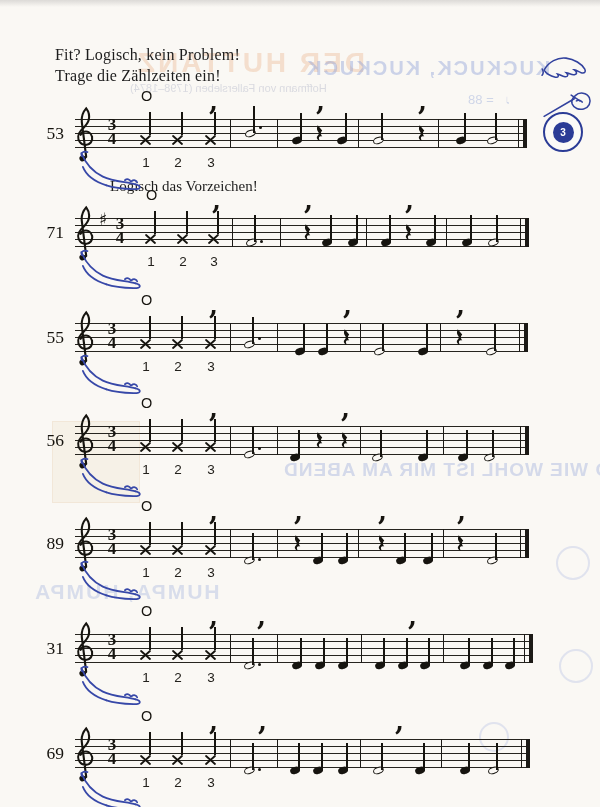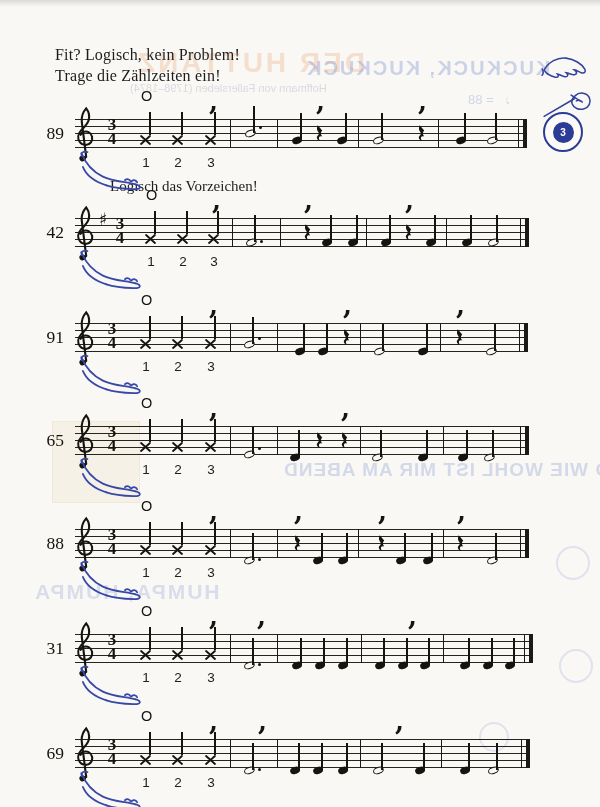--- a/index.html
+++ b/index.html
@@ -82,21 +82,21 @@
   <div class="badge-outer" style="left:543px;top:112px;">
     <div class="badge-inner">3</div>
   </div>
 
   <div id="score" class="abs" style="left:0;top:0;width:600px;height:807px;">
       <div class="staff-line" style="left: 75px; top: 119px; width: 452px;"></div>
       <div class="staff-line" style="left: 75px; top: 126px; width: 452px;"></div>
       <div class="staff-line" style="left: 75px; top: 133px; width: 452px;"></div>
       <div class="staff-line" style="left: 75px; top: 140px; width: 452px;"></div>
       <div class="staff-line" style="left: 75px; top: 147px; width: 452px;"></div>
-      <div class="exnum" style="top: 123px;">89</div>
+      <div class="exnum" style="top: 123px;">53</div>
       <svg width="22" height="62" viewBox="0 0 22 62" class="abs" style="left: 75px; top: 105px;">
         <g fill="none" stroke="#16140f" stroke-width="2.1" stroke-linecap="round">
  <path d="M11.2 52 L6.8 17 C6.2 11.8 7.8 7.2 11.2 3.4 C13.8 6.8 14.7 11 13.7 14.9 C12.6 19.2 9 22.2 5.9 25.6 C2.9 28.9 2.3 33.6 4.8 37 C7.4 40.6 13 41 15.8 37.5 C18.4 34.1 17.3 28.9 13.6 27.1 C10.6 25.7 7 26.9 5.6 29.8"></path>
         </g>
  <path fill="#16140f" d="M11.2 52 C11.7 56 7 57.8 5 55.2 C3.4 53.1 5 50.3 7.6 50.6 C9.6 50.9 10.8 52.3 11.2 52 Z"></path>
       </svg>
       <div class="ts" style="top: 118px; left: 104px;">
         <div>3</div>
         <div>4</div>
       </div>
@@ -161,21 +161,21 @@
  <path d="M57 30.5 C59 28.8 62 29.4 62.5 31.6"></path>
  <path d="M50.5 29.5 C52.5 27.8 55.5 28.4 56 30.6"></path>
  <path d="M14 2 C10 1 7 2.5 8.5 6"></path>
         </g>
       </svg>
       <div class="staff-line" style="left: 75px; top: 218px; width: 454px;"></div>
       <div class="staff-line" style="left: 75px; top: 225px; width: 454px;"></div>
       <div class="staff-line" style="left: 75px; top: 232px; width: 454px;"></div>
       <div class="staff-line" style="left: 75px; top: 239px; width: 454px;"></div>
       <div class="staff-line" style="left: 75px; top: 246px; width: 454px;"></div>
-      <div class="exnum" style="top: 222px;">42</div>
+      <div class="exnum" style="top: 222px;">71</div>
       <svg width="22" height="62" viewBox="0 0 22 62" class="abs" style="left: 75px; top: 204px;">
         <g fill="none" stroke="#16140f" stroke-width="2.1" stroke-linecap="round">
  <path d="M11.2 52 L6.8 17 C6.2 11.8 7.8 7.2 11.2 3.4 C13.8 6.8 14.7 11 13.7 14.9 C12.6 19.2 9 22.2 5.9 25.6 C2.9 28.9 2.3 33.6 4.8 37 C7.4 40.6 13 41 15.8 37.5 C18.4 34.1 17.3 28.9 13.6 27.1 C10.6 25.7 7 26.9 5.6 29.8"></path>
         </g>
  <path fill="#16140f" d="M11.2 52 C11.7 56 7 57.8 5 55.2 C3.4 53.1 5 50.3 7.6 50.6 C9.6 50.9 10.8 52.3 11.2 52 Z"></path>
       </svg>
       <div class="sharp" style="left: 99px; top: 211px;">♯</div>
       <div class="ts" style="top: 217px; left: 112px;">
         <div>3</div>
         <div>4</div>
@@ -243,21 +243,21 @@
  <path d="M57 30.5 C59 28.8 62 29.4 62.5 31.6"></path>
  <path d="M50.5 29.5 C52.5 27.8 55.5 28.4 56 30.6"></path>
  <path d="M14 2 C10 1 7 2.5 8.5 6"></path>
         </g>
       </svg>
       <div class="staff-line" style="left: 75px; top: 323px; width: 453px;"></div>
       <div class="staff-line" style="left: 75px; top: 330px; width: 453px;"></div>
       <div class="staff-line" style="left: 75px; top: 337px; width: 453px;"></div>
       <div class="staff-line" style="left: 75px; top: 344px; width: 453px;"></div>
       <div class="staff-line" style="left: 75px; top: 351px; width: 453px;"></div>
-      <div class="exnum" style="top: 327px;">91</div>
+      <div class="exnum" style="top: 327px;">55</div>
       <svg width="22" height="62" viewBox="0 0 22 62" class="abs" style="left: 75px; top: 309px;">
         <g fill="none" stroke="#16140f" stroke-width="2.1" stroke-linecap="round">
  <path d="M11.2 52 L6.8 17 C6.2 11.8 7.8 7.2 11.2 3.4 C13.8 6.8 14.7 11 13.7 14.9 C12.6 19.2 9 22.2 5.9 25.6 C2.9 28.9 2.3 33.6 4.8 37 C7.4 40.6 13 41 15.8 37.5 C18.4 34.1 17.3 28.9 13.6 27.1 C10.6 25.7 7 26.9 5.6 29.8"></path>
         </g>
  <path fill="#16140f" d="M11.2 52 C11.7 56 7 57.8 5 55.2 C3.4 53.1 5 50.3 7.6 50.6 C9.6 50.9 10.8 52.3 11.2 52 Z"></path>
       </svg>
       <div class="ts" style="top: 322px; left: 104px;">
         <div>3</div>
         <div>4</div>
       </div>
@@ -322,21 +322,21 @@
  <path d="M57 30.5 C59 28.8 62 29.4 62.5 31.6"></path>
  <path d="M50.5 29.5 C52.5 27.8 55.5 28.4 56 30.6"></path>
  <path d="M14 2 C10 1 7 2.5 8.5 6"></path>
         </g>
       </svg>
       <div class="staff-line" style="left: 75px; top: 426px; width: 454px;"></div>
       <div class="staff-line" style="left: 75px; top: 433px; width: 454px;"></div>
       <div class="staff-line" style="left: 75px; top: 440px; width: 454px;"></div>
       <div class="staff-line" style="left: 75px; top: 447px; width: 454px;"></div>
       <div class="staff-line" style="left: 75px; top: 454px; width: 454px;"></div>
-      <div class="exnum" style="top: 430px;">65</div>
+      <div class="exnum" style="top: 430px;">56</div>
       <svg width="22" height="62" viewBox="0 0 22 62" class="abs" style="left: 75px; top: 412px;">
         <g fill="none" stroke="#16140f" stroke-width="2.1" stroke-linecap="round">
  <path d="M11.2 52 L6.8 17 C6.2 11.8 7.8 7.2 11.2 3.4 C13.8 6.8 14.7 11 13.7 14.9 C12.6 19.2 9 22.2 5.9 25.6 C2.9 28.9 2.3 33.6 4.8 37 C7.4 40.6 13 41 15.8 37.5 C18.4 34.1 17.3 28.9 13.6 27.1 C10.6 25.7 7 26.9 5.6 29.8"></path>
         </g>
  <path fill="#16140f" d="M11.2 52 C11.7 56 7 57.8 5 55.2 C3.4 53.1 5 50.3 7.6 50.6 C9.6 50.9 10.8 52.3 11.2 52 Z"></path>
       </svg>
       <div class="ts" style="top: 425px; left: 104px;">
         <div>3</div>
         <div>4</div>
       </div>
@@ -400,21 +400,21 @@
  <path d="M57 30.5 C59 28.8 62 29.4 62.5 31.6"></path>
  <path d="M50.5 29.5 C52.5 27.8 55.5 28.4 56 30.6"></path>
  <path d="M14 2 C10 1 7 2.5 8.5 6"></path>
         </g>
       </svg>
       <div class="staff-line" style="left: 75px; top: 529px; width: 454px;"></div>
       <div class="staff-line" style="left: 75px; top: 536px; width: 454px;"></div>
       <div class="staff-line" style="left: 75px; top: 543px; width: 454px;"></div>
       <div class="staff-line" style="left: 75px; top: 550px; width: 454px;"></div>
       <div class="staff-line" style="left: 75px; top: 557px; width: 454px;"></div>
-      <div class="exnum" style="top: 533px;">88</div>
+      <div class="exnum" style="top: 533px;">89</div>
       <svg width="22" height="62" viewBox="0 0 22 62" class="abs" style="left: 75px; top: 515px;">
         <g fill="none" stroke="#16140f" stroke-width="2.1" stroke-linecap="round">
  <path d="M11.2 52 L6.8 17 C6.2 11.8 7.8 7.2 11.2 3.4 C13.8 6.8 14.7 11 13.7 14.9 C12.6 19.2 9 22.2 5.9 25.6 C2.9 28.9 2.3 33.6 4.8 37 C7.4 40.6 13 41 15.8 37.5 C18.4 34.1 17.3 28.9 13.6 27.1 C10.6 25.7 7 26.9 5.6 29.8"></path>
         </g>
  <path fill="#16140f" d="M11.2 52 C11.7 56 7 57.8 5 55.2 C3.4 53.1 5 50.3 7.6 50.6 C9.6 50.9 10.8 52.3 11.2 52 Z"></path>
       </svg>
       <div class="ts" style="top: 528px; left: 104px;">
         <div>3</div>
         <div>4</div>
       </div>

